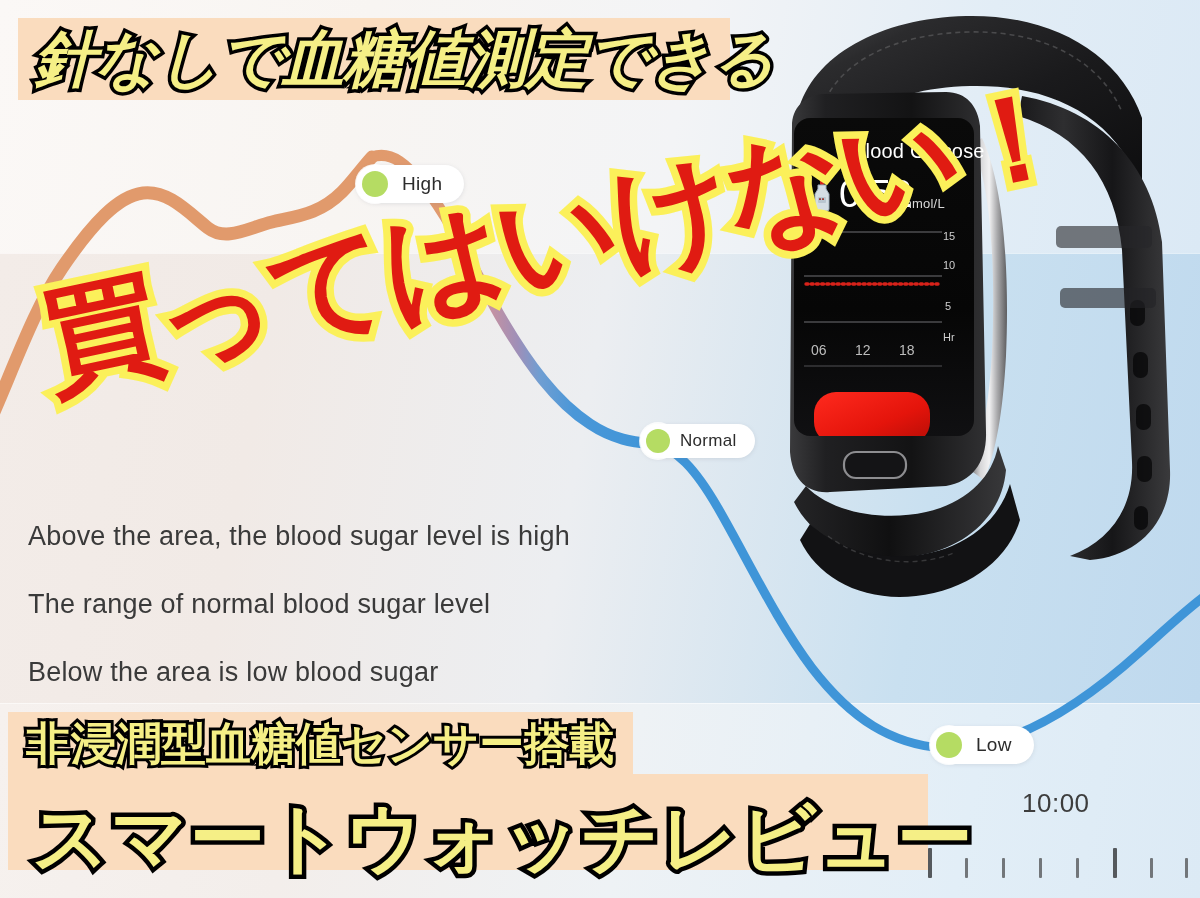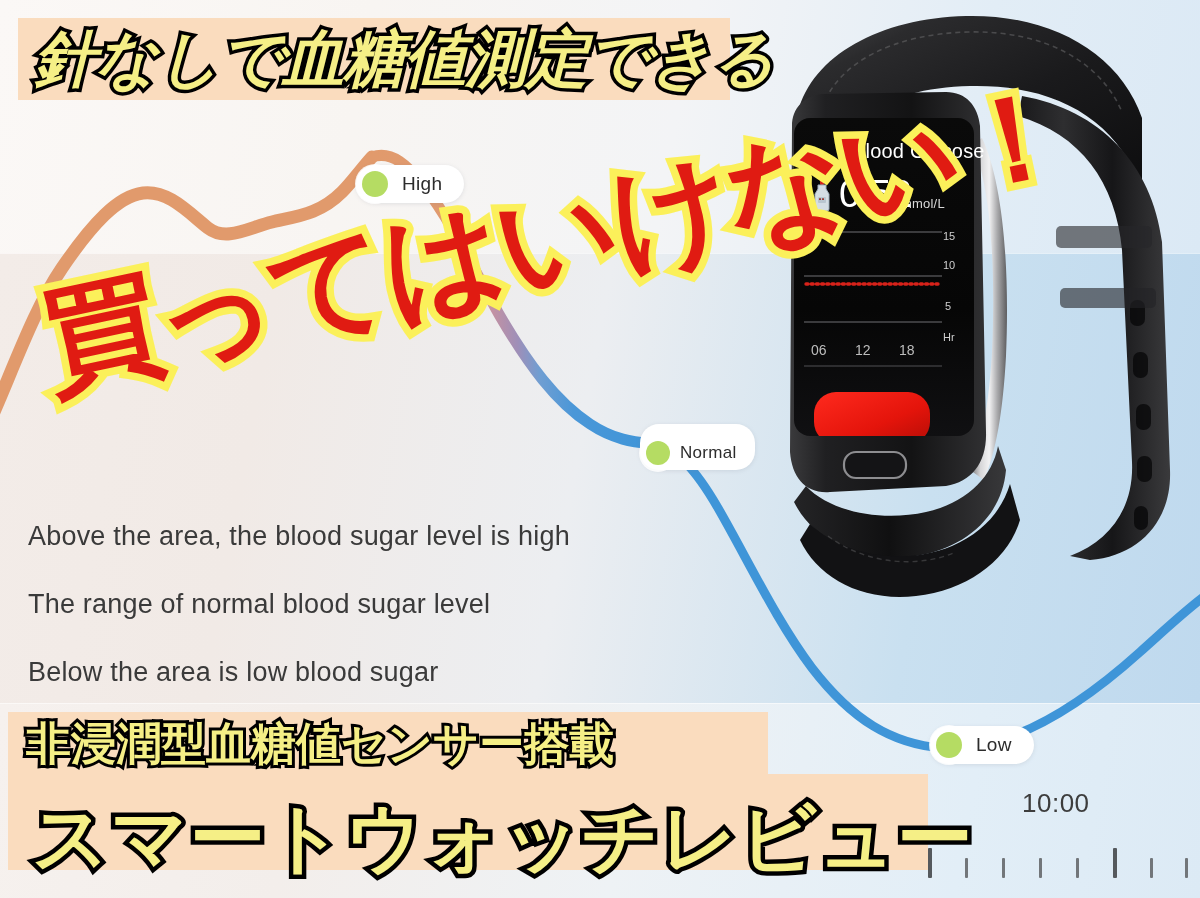--- a/index.html
+++ b/index.html
@@ -53,21 +53,21 @@
     white-space:nowrap;
   }
   .pill .dot{
     width:26px;height:26px;border-radius:50%;
     background:#b5dc63;
     margin-right:14px;
     flex:0 0 auto;
     box-shadow:0 0 0 7px rgba(255,255,255,.85);
   }
   .pill.p-high{left:356px;top:136px;margin-top:29px;}
-  .pill.p-normal{left:640px;top:424px;height:34px;font-size:17px;padding:12px 18px 0 6px;}
+  .pill.p-normal{left:640px;top:424px;height:34px;font-size:17px;padding:0 18px 0 6px;}
   .pill.p-normal .dot{width:24px;height:24px;margin-right:10px;}
   .pill.p-low{left:930px;top:726px;}
 
   
   .desc{
     position:absolute;
     color:#3a3a3a;
     font-size:27px;
     font-weight:300;
     letter-spacing:.2px;
@@ -87,21 +87,21 @@
     position:absolute;bottom:0;width:4px;background:#666a6e;border-radius:1px;
   }
 
   
   .banner{
     position:absolute;
     background:#fadcbe;
     display:flex;align-items:center;
   }
   .banner-top{left:18px;top:18px;width:712px;height:82px;font-style:italic;}
-  .banner-b1{left:8px;top:712px;width:760px;height:62px;}
+  .banner-b1{left:8px;top:712px;width:625px;height:62px;}
   .banner-b2{left:8px;top:774px;width:920px;height:96px;}
 
   .jp{
     font-family:"DejaVu Sans","Liberation Sans",sans-serif;
     font-weight:bold;
     color:#f5ef86;
     white-space:nowrap;
     line-height:1;
   }
   .jp.t1{

